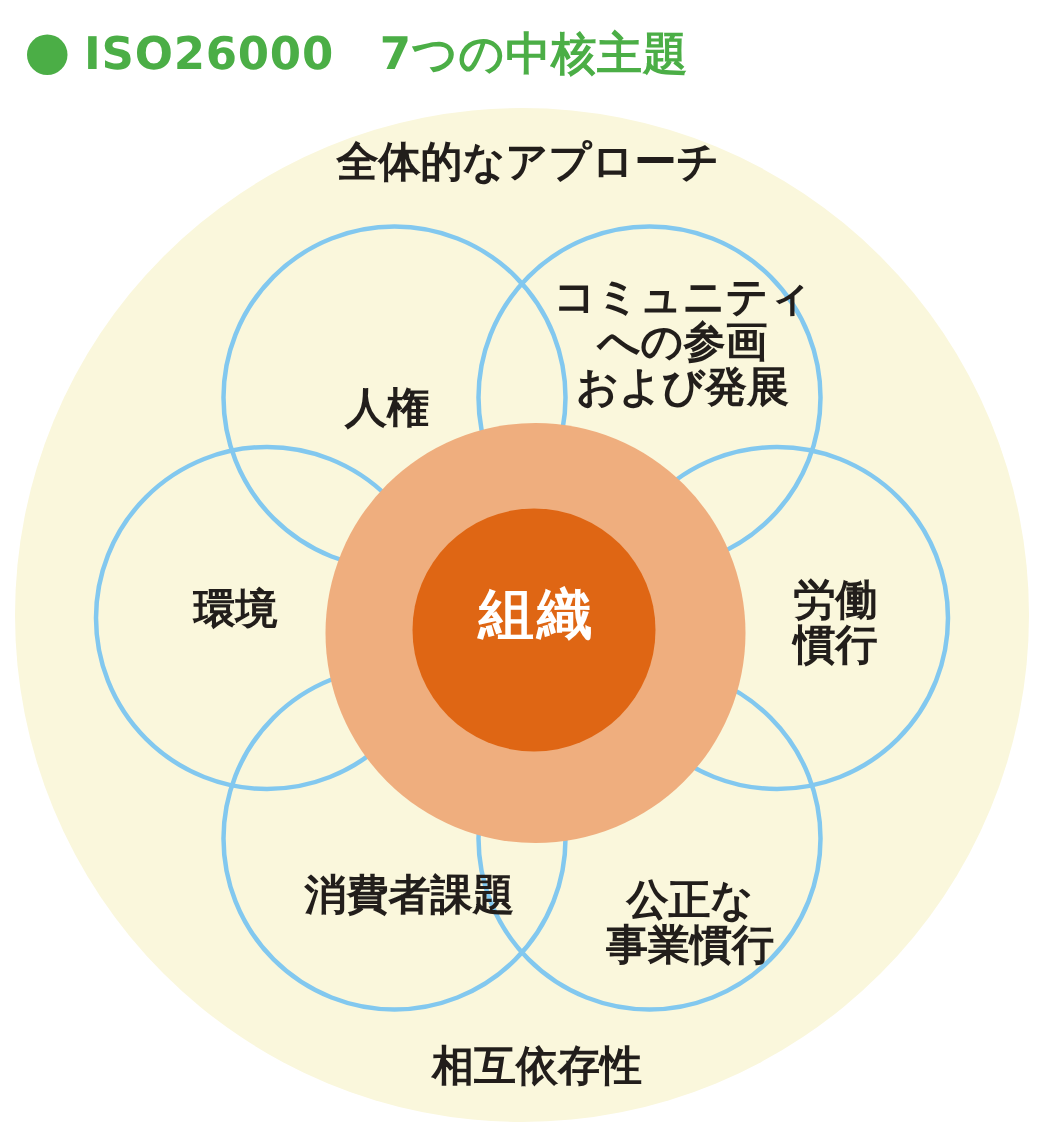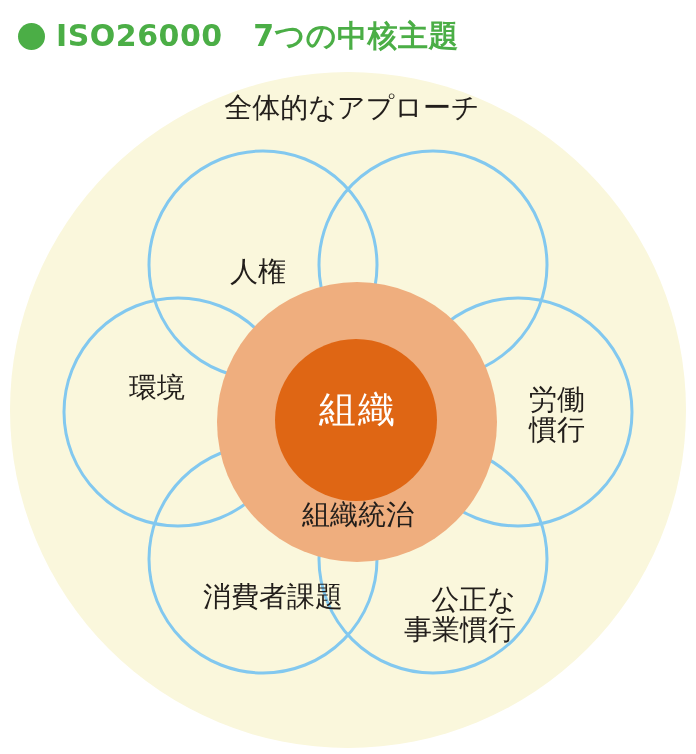--- a/index.html
+++ b/index.html
@@ -33,25 +33,25 @@
     font-weight: bold;
     color: #4bae46;
     letter-spacing: 0.5px;
     white-space: nowrap;
   }
   svg.diagram { position: absolute; left: 0; top: 0; }
   .petal { fill: none; stroke-width: 3; }
   .label {
     position: absolute;
     transform: translate(-50%, -50%);
-    font-weight: normal;
+    font-weight: bold;
     color: #221e1b;
     font-size: 28px;
     line-height: 30px;
-    text-align: right;
+    text-align: center;
     white-space: pre-line;
   }
   .label.core {
     font-size: 37px;
     line-height: 40px;
     color: #ffffff;
     letter-spacing: 2px;
   }
 </style>
 </head>
@@ -79,29 +79,32 @@
 
     <circle cx="357" cy="422" r="140" fill="#efae7e"></circle>
 
     <circle cx="356" cy="420" r="81" fill="#df6614"></circle>
   </svg>
 
   <div class="label" style="left:352px; top:108px;">全体的なアプローチ</div>
 
   <div class="label" style="left:258px; top:228px;margin-top:44px;">人権</div>
 
+  <div class="label" style="left:455px; top:228px;">コミュニティ
+への参画
+および発展</div>
 
-  <div class="label" style="left:157px; top:388px;">環境</div>
+  <div class="label" style="left:157px; top:406px;">環境</div>
 
   <div class="label" style="left:557px; top:415px;">労働
 慣行</div>
 
   <div class="label core" style="left:358px; top:410px;">組織</div>
 
-  <div class="label" style="left:358px; top:515px;">組織統治</div>
 
   <div class="label" style="left:273px; top:597px;">消費者課題</div>
 
   <div class="label" style="left:460px; top:596px;margin-top:19px;">公正な
 事業慣行</div>
 
+  <div class="label" style="left:358px; top:711px;">相互依存性</div>
 
 </div>
 
 </body></html>

